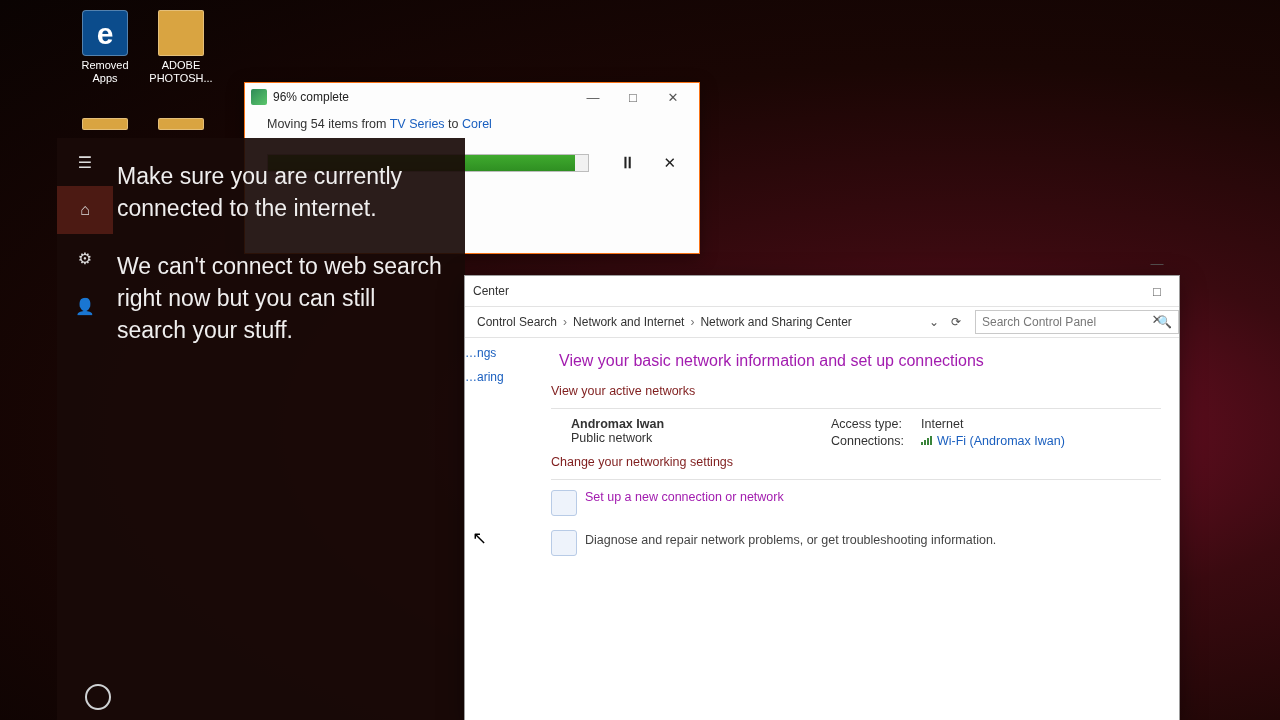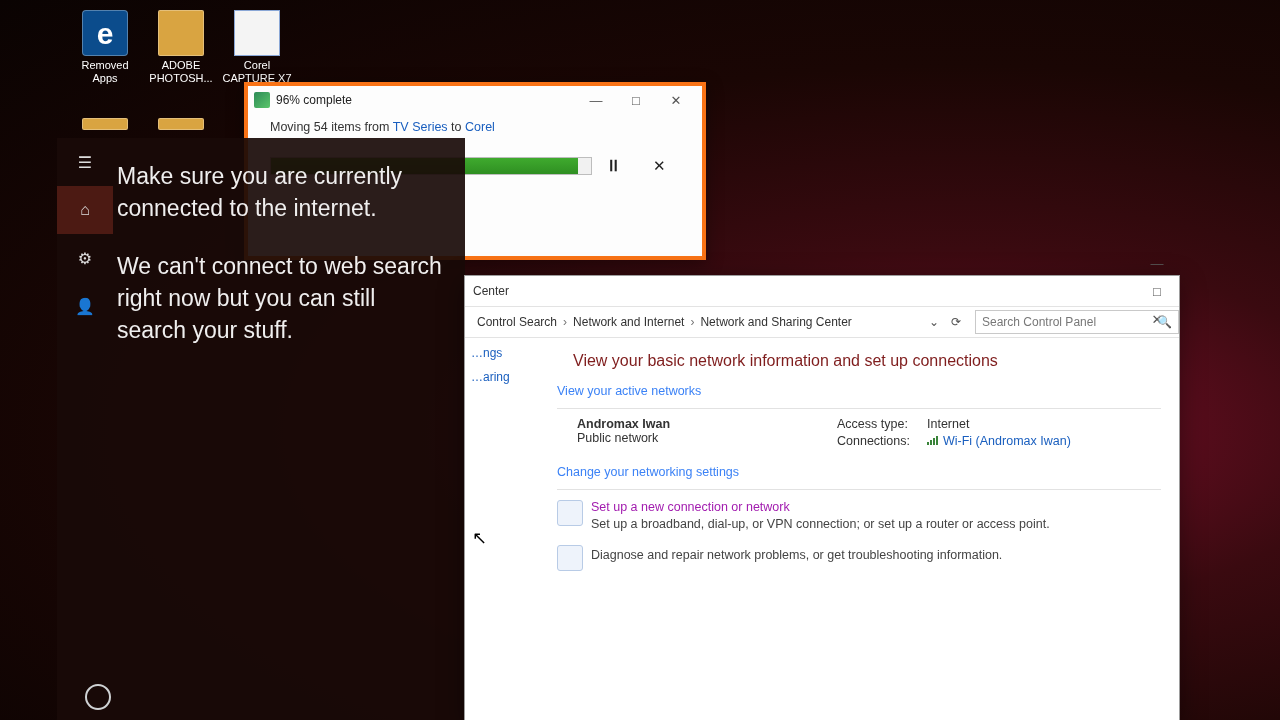--- a/index.html
+++ b/index.html
@@ -13,49 +13,49 @@
   .doc-glyph{background:#f4f4f4!important;border:1px solid #8aa7d6!important}
   
   .cortana{position:absolute;left:57px;top:138px;width:408px;height:582px;background:rgba(25,10,8,.92);color:#efeeee}
   .cortana-rail{position:absolute;left:0;top:0;width:56px;height:100%;}
   .rail-btn{width:56px;height:48px;display:flex;align-items:center;justify-content:center;color:#ddd;cursor:pointer}
   .rail-btn.sel{background:rgba(120,40,30,.55)}
   .cortana-text{position:absolute;left:60px;top:22px;right:20px;font-size:23px;line-height:32px;font-weight:300}
   .cortana-text p{margin:0 0 26px 0}
   .cortana-ring{position:absolute;left:28px;bottom:10px;width:22px;height:22px;border:2px solid #cfd2d4;border-radius:50%}
   
-  .copydlg{position:absolute;left:244px;top:82px;width:454px;height:170px;background:#fdfdfd;border:4px solid #f97316;box-shadow:0 4px 16px rgba(0,0,0,.35)}
+  .copydlg{position:absolute;left:244px;top:82px;width:454px;height:170px;background:#fdfdfd;border:1px solid #f97316;box-shadow:0 4px 16px rgba(0,0,0,.35)}
   .copydlg .titlebar{height:28px;display:flex;align-items:center;padding:0 6px;font-size:12px;color:#222}
   .copydlg .titlebar .ico{width:16px;height:16px;margin-right:6px;background:linear-gradient(135deg,#2e8b57,#5bc66b);border-radius:2px}
   .copydlg .wbtns{margin-left:auto;display:flex}
   .wbtn{width:40px;height:24px;display:flex;align-items:center;justify-content:center;color:#555;font-size:13px}
   .copydlg .body{padding:6px 22px 0 22px;font-size:12.5px;color:#333}
   .copydlg .body a{color:#1a5fbf;text-decoration:none}
   .prog-row{display:flex;align-items:center;margin-top:18px}
   .progressbar{flex:1;height:16px;border:1px solid #bdbdbd;background:#f1f1f1;position:relative}
   .progressbar .fill{position:absolute;left:0;top:0;bottom:0;background:linear-gradient(#3faa2e,#2f8f22)}
-  .pbtn{width:26px;height:26px;margin-left:16px;display:flex;align-items:center;justify-content:flex-start;border:1px solid transparent;color:#222;font-size:15px}
+  .pbtn{width:26px;height:26px;margin-left:16px;display:flex;align-items:center;justify-content:flex-end;border:1px solid transparent;color:#222;font-size:15px}
   
   .cpwin{position:absolute;left:464px;top:275px;width:714px;height:445px;background:#fff;border:1px solid #9d9d9d;box-shadow:0 6px 24px rgba(0,0,0,.4)}
   .cpwin .titlebar{height:30px;display:flex;align-items:center;padding-left:8px;font-size:12px;color:#333}
   .cpwin .titlebar .wbtns{margin-left:auto}
   .cpwin .titlebar .wbtn{width:44px;height:28px}
   .addr{height:30px;border-top:1px solid #e3e3e3;border-bottom:1px solid #e3e3e3;display:flex;align-items:center;font-size:12px;color:#333;padding-left:8px}
   .addr .crumb{padding:0 4px}
   .addr .sep{color:#777;padding:0 2px}
   .addr .ddl,.addr .ref{width:22px;text-align:center;color:#555}
   .search{margin-left:8px;width:190px;height:22px;border:1px solid #c9c9c9;display:flex;align-items:center;padding:0 6px;color:#777;font-size:12px}
   .search span.mag{margin-left:auto}
   .cpbody{position:absolute;left:0;right:0;top:62px;bottom:0;display:flex}
-  .tasks{width:84px;padding:8px 0 0 6px;font-size:12px;color:#1a5fbf}
+  .tasks{width:84px;padding:8px 0 0 0;font-size:12px;color:#1a5fbf}
   .tasks div{margin-bottom:10px;white-space:nowrap;overflow:hidden}
   .cmain{flex:1;padding:10px 18px 0 2px;font-size:12.5px;color:#333}
-  .cmain h2{font-size:16px;font-weight:400;color:#7f1d1d;margin:4px 0 14px 16px}
-  .section-label{color:#3b82f6;margin:2px 0 10px 0}
-  .netrow{display:flex;margin-bottom:14px}
+  .cmain h2{font-size:16px;font-weight:400;color:#a21caf;margin:4px 0 14px 8px}
+  .section-label{color:#7f1d1d;margin:2px 0 10px 0}
+  .netrow{display:flex;margin-bottom:4px}
   .netleft{width:260px}
   .netleft b{font-weight:600}
   .netright{flex:1}
   .netright .r{display:flex;margin-bottom:3px}
   .netright .lab{width:90px}
   .netright a{color:#1a5fbf;text-decoration:none}
   .sig{display:inline-block;width:12px;height:10px;margin-right:4px;position:relative}
   .sig i{position:absolute;bottom:0;width:2px;background:#3a843a}
   .opt{display:flex;margin:10px 0 14px 0}
   .opt .oicon{width:24px;height:24px;margin-right:8px;background:#eef3fb;border:1px solid #b8cbe6;border-radius:3px}
@@ -70,24 +70,20 @@
 
 <div class="desktop">
 
   <div class="dicon" style="left:70px;top:10px">
     <div class="glyph edge-glyph">e</div>
     <div>Removed Apps</div>
   </div>
   <div class="dicon" style="left:146px;top:10px">
     <div class="glyph folder-glyph"></div>
     <div>ADOBE PHOTOSH...</div>
-  </div>
-  <div class="dicon" style="left:222px;top:10px">
-    <div class="glyph doc-glyph"></div>
-    <div>Corel CAPTURE X7</div>
   </div>
   <div class="dicon" style="left:70px;top:118px">
     <div class="glyph folder-glyph" style="height:10px"></div>
   </div>
   <div class="dicon" style="left:146px;top:118px">
     <div class="glyph folder-glyph" style="height:10px"></div>
   </div>
 </div>
 
 <div class="copydlg">
@@ -179,21 +175,20 @@
             </a>
           </div>
         </div>
       </div>
       <div class="section-label">Change your networking settings</div>
       <div class="hr"></div>
       <div class="opt">
         <div class="oicon"></div>
         <div>
           <div class="olink">Set up a new connection or network</div>
-          <div class="odesc">Set up a broadband, dial-up, or VPN connection; or set up a router or access point.</div>
         </div>
       </div>
       <div class="opt">
         <div class="oicon"></div>
         <div>
           <div class="odesc">Diagnose and repair network problems, or get troubleshooting information.</div>
         </div>
       </div>
     </div>
   </div>

